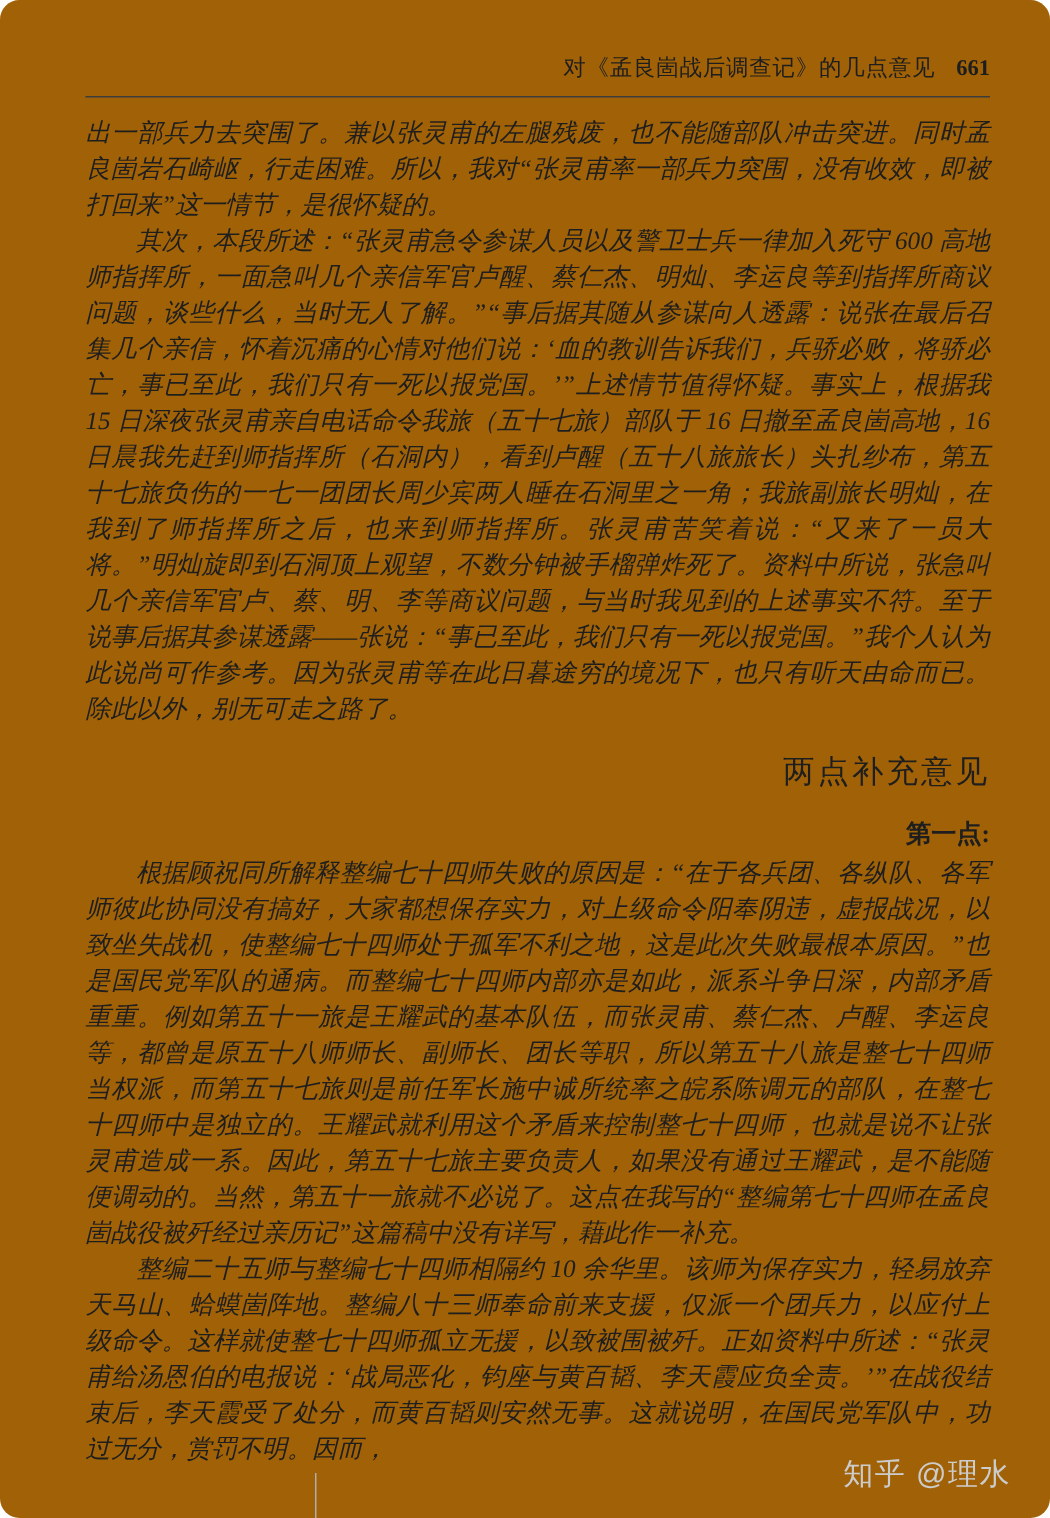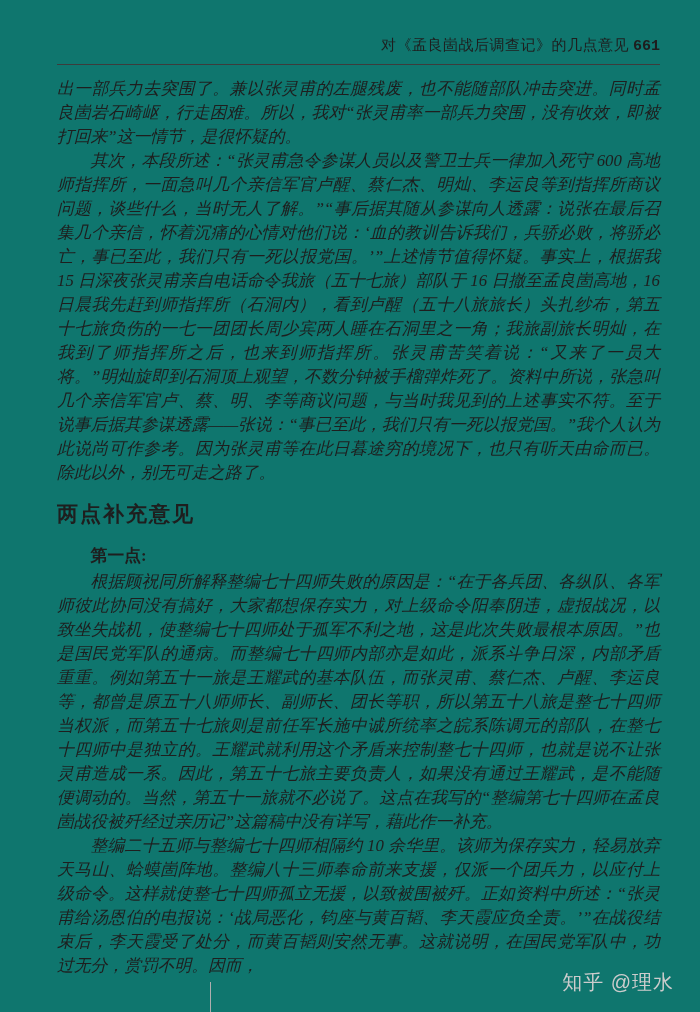--- a/index.html
+++ b/index.html
@@ -5,71 +5,73 @@
   html, body {
     margin: 0;
     padding: 0;
     background: #ffffff;
   }
   .page {
     position: relative;
     width: 700px;
     height: 1012px;
     margin: 0;
-    background: #0f766e;
+    background: #a16207;
     overflow: hidden;
     font-family: "Liberation Serif", "DejaVu Serif", serif;
     color: #1e1e1e;
     box-sizing: border-box;
+    border-radius: 13px;
   }
   .page-header {
     display: flex;
     justify-content: flex-end;
     align-items: baseline;
     margin: 36px 40px 0 57px;
     padding-bottom: 9px;
     border-bottom: 1.5px solid #3c3c3c;
     font-size: 15px;
   }
   .header-title {
     letter-spacing: 0.5px;
   }
   .page-number {
-    margin-left: 4px;
+    margin-left: 14px;
     font-weight: bold;
-    font-family: Liberation Mono, monospace;
+    font-family: Liberation Serif, serif;
   }
   .content {
     margin: 12px 40px 0 57px;
   }
   .para {
     margin: 0;
     font-size: 16.8px;
     line-height: 24px;
     text-align: justify;
     text-justify: inter-character;
     letter-spacing: 0;
     font-style: italic;
   }
   .para.indent {
     text-indent: 2em;
   }
   .section-heading {
     margin: 15px 0 14px 0;
-    text-align: left;
+    text-align: right;
     font-size: 21px;
-    font-weight: bold;
+    font-weight: normal;
     letter-spacing: 2px;
   }
   .subhead {
     margin: 16px 0 2px 0;
     font-size: 16.8px;
     line-height: 24px;
     font-weight: bold;
     text-indent: 2em;
+    text-align: right;
   }
   .subhead.second {
     margin-top: 30px;
   }
   .scan-artifact {
     position: absolute;
     left: 210px;
     bottom: 0;
     width: 1px;
     height: 30px;

